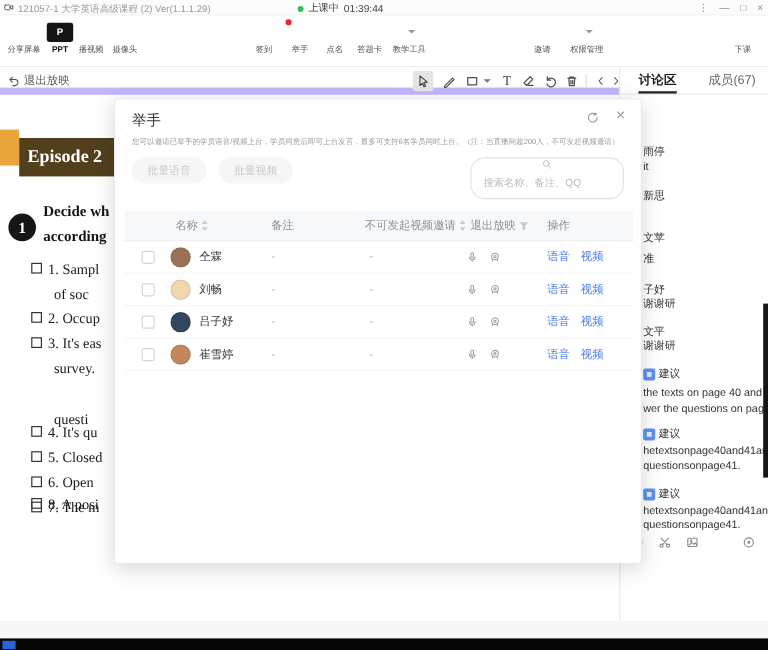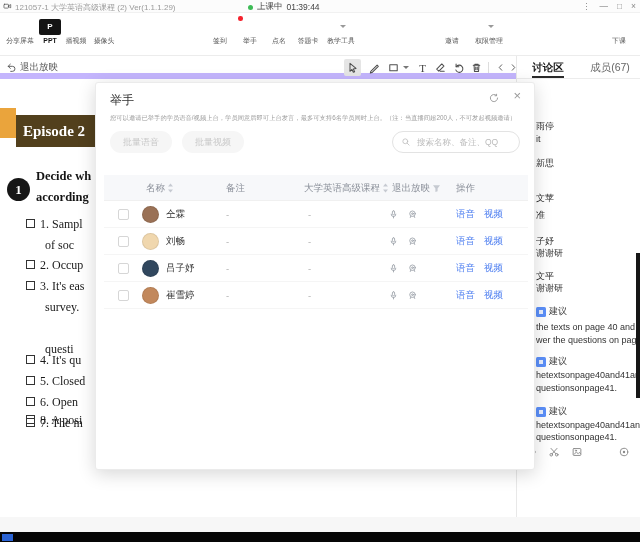--- a/index.html
+++ b/index.html
@@ -64,22 +64,22 @@
 
   
   .modal{position:absolute;left:95px;top:82px;width:440px;height:388px;background:#fff;border:1px solid #ebebeb;border-radius:3px;
          box-shadow:0 4px 18px rgba(0,0,0,.16);z-index:20;}
   .mtitle{position:absolute;left:14px;top:9px;font-size:12px;color:#333;}
   .mrefresh{position:absolute;right:34px;top:9px;}
   .mclose{position:absolute;right:13px;top:5px;font-size:13px;color:#999;line-height:16px;}
   .mdesc{position:absolute;left:14px;top:31px;width:414px;font-size:6.3px;color:#9b9b9b;white-space:nowrap;overflow:hidden;}
   .mbtn{position:absolute;top:48px;height:22px;border-radius:12px;background:#f6f6f6;color:#c9c9c9;font-size:9px;
         line-height:22px;padding:0 13px;border:none;}
-  .msearch{position:absolute;right:14px;top:48px;width:128px;height:22px;border:1px solid #e3e3e3;border-radius:12px;
-           display:flex;align-items:center;padding:0 8px;gap:4px;background:#fff;}
+  .msearch{position:absolute;right:14px;top:48px;width:128px;height:35px;border:1px solid #e3e3e3;border-radius:12px;
+           display:flex;align-items:center;padding:0 8px;gap:4px;background:#fff;flex-direction:column;}
   .msearch input{border:none;outline:none;width:100%;font-size:8.5px;color:#666;background:transparent;}
   .msearch input::placeholder{color:#bbb;}
   .thead{position:absolute;left:8px;top:92px;width:424px;height:26px;background:#f7f8fa;border-bottom:1px solid #f0f0f0;font-size:9.5px;color:#8a8f99;}
   .hc{position:absolute;top:0;height:26px;display:flex;align-items:center;gap:2px;white-space:nowrap;}
   .mrows{position:absolute;left:8px;top:118px;width:424px;}
   .trow{position:relative;height:27px;border-bottom:1px solid #f5f5f5;font-size:9.5px;}
   .rc{position:absolute;top:0;height:27px;display:flex;align-items:center;white-space:nowrap;}
   .cb{width:11px;height:11px;border:1px solid #d6d6d6;border-radius:2px;background:#fff;}
   .avatar{width:17px;height:17px;border-radius:50%;border:1px solid rgba(0,0,0,.08);}
   .dim{color:#b0b0b0;}
@@ -523,21 +523,21 @@
     <div class="thead">
       <span class="hc" style="left:42px">
         <span>名称</span>
         <svg width="7" height="10" viewBox="0 0 7 10">
             <path d="M3.5 0.5 6 3.6H1z" fill="#c6cad1"></path>
             <path d="M3.5 9.5 1 6.4h5z" fill="#c6cad1"></path>
           </svg>
       </span>
       <span class="hc" style="left:122px">备注</span>
       <span class="hc" style="left:200px">
-        <span>大学英语高级课程</span>
+        <span>不可发起视频邀请</span>
         <svg width="7" height="10" viewBox="0 0 7 10">
             <path d="M3.5 0.5 6 3.6H1z" fill="#c6cad1"></path>
             <path d="M3.5 9.5 1 6.4h5z" fill="#c6cad1"></path>
           </svg>
       </span>
       <span class="hc" style="left:288px">
         <span>退出放映</span>
         <svg width="9" height="9" viewBox="0 0 9 9">
             <path d="M1 1.2h7L5.6 4.4v2.8L3.4 8V4.4z" fill="#c6cad1"></path>
           </svg>

